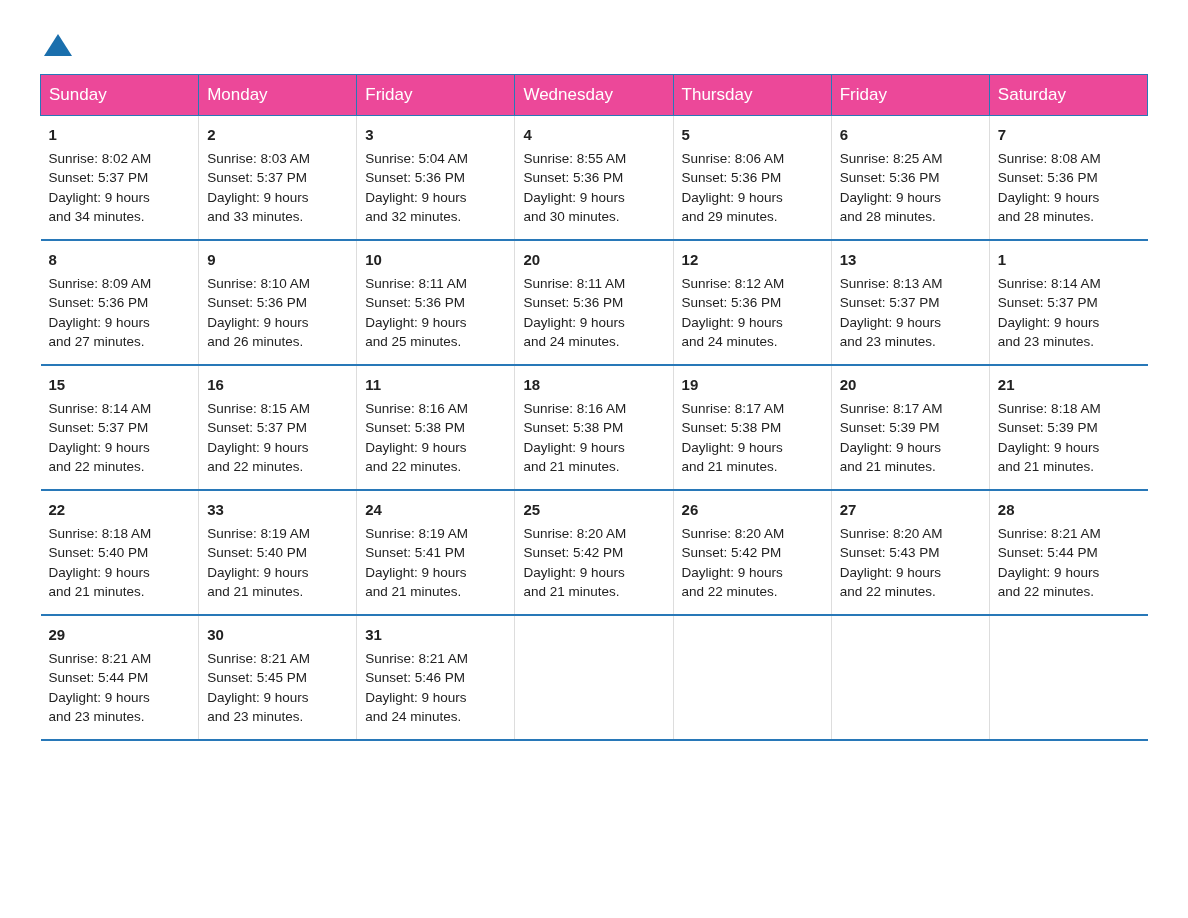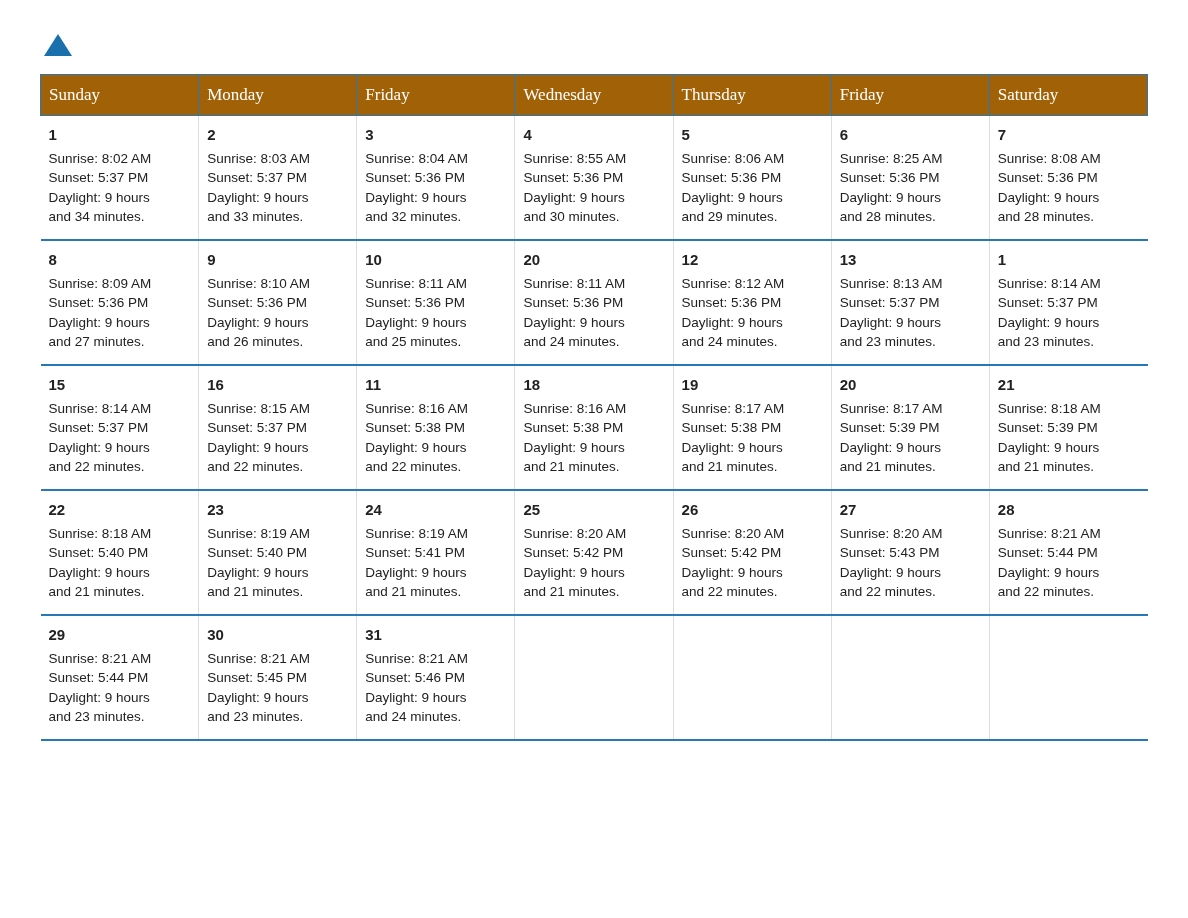--- a/index.html
+++ b/index.html
@@ -58,22 +58,21 @@
       font-size: 22px;
       color: #444;
       margin-top: 4px;
     }
     table {
       width: 100%;
       border-collapse: collapse;
       table-layout: fixed;
     }
     thead tr {
-      background-color: #a16207;
-      font-family: Liberation Serif, serif;
+      background-color: #ec4899;
     }
     thead th {
       color: #fff;
       font-size: 17px;
       font-weight: normal;
       padding: 10px 8px;
       text-align: left;
       border: 1px solid #2878b8;
     }
     tbody tr {
@@ -126,21 +125,21 @@
         <th>Wednesday</th>
         <th>Thursday</th>
         <th>Friday</th>
         <th>Saturday</th>
       </tr>
   </thead>
   <tbody id="calendar-body">
   <tr>
         <td><span class="day-num">1</span><span>Sunrise: 8:02 AM</span><br><span>Sunset: 5:37 PM</span><br><span>Daylight: 9 hours</span><br><span>and 34 minutes.</span></td>
         <td><span class="day-num">2</span><span>Sunrise: 8:03 AM</span><br><span>Sunset: 5:37 PM</span><br><span>Daylight: 9 hours</span><br><span>and 33 minutes.</span></td>
-        <td><span class="day-num">3</span><span>Sunrise: 8:04 AM</span><br><span>Sunset: 5:36 PM</span><br><span>Daylight: 9 hours</span><br><span>and 32 minutes.</span></td>
+        <td><span class="day-num">3</span><span>Sunrise: 5:04 AM</span><br><span>Sunset: 5:36 PM</span><br><span>Daylight: 9 hours</span><br><span>and 32 minutes.</span></td>
         <td><span class="day-num">4</span><span>Sunrise: 8:55 AM</span><br><span>Sunset: 5:36 PM</span><br><span>Daylight: 9 hours</span><br><span>and 30 minutes.</span></td>
         <td><span class="day-num">5</span><span>Sunrise: 8:06 AM</span><br><span>Sunset: 5:36 PM</span><br><span>Daylight: 9 hours</span><br><span>and 29 minutes.</span></td>
         <td><span class="day-num">6</span><span>Sunrise: 8:25 AM</span><br><span>Sunset: 5:36 PM</span><br><span>Daylight: 9 hours</span><br><span>and 28 minutes.</span></td>
         <td><span class="day-num">7</span><span>Sunrise: 8:08 AM</span><br><span>Sunset: 5:36 PM</span><br><span>Daylight: 9 hours</span><br><span>and 28 minutes.</span></td>
       </tr>
       <tr>
         <td><span class="day-num">8</span><span>Sunrise: 8:09 AM</span><br><span>Sunset: 5:36 PM</span><br><span>Daylight: 9 hours</span><br><span>and 27 minutes.</span></td>
         <td><span class="day-num">9</span><span>Sunrise: 8:10 AM</span><br><span>Sunset: 5:36 PM</span><br><span>Daylight: 9 hours</span><br><span>and 26 minutes.</span></td>
         <td><span class="day-num">10</span><span>Sunrise: 8:11 AM</span><br><span>Sunset: 5:36 PM</span><br><span>Daylight: 9 hours</span><br><span>and 25 minutes.</span></td>
         <td><span class="day-num">20</span><span>Sunrise: 8:11 AM</span><br><span>Sunset: 5:36 PM</span><br><span>Daylight: 9 hours</span><br><span>and 24 minutes.</span></td>
@@ -152,21 +151,21 @@
         <td><span class="day-num">15</span><span>Sunrise: 8:14 AM</span><br><span>Sunset: 5:37 PM</span><br><span>Daylight: 9 hours</span><br><span>and 22 minutes.</span></td>
         <td><span class="day-num">16</span><span>Sunrise: 8:15 AM</span><br><span>Sunset: 5:37 PM</span><br><span>Daylight: 9 hours</span><br><span>and 22 minutes.</span></td>
         <td><span class="day-num">11</span><span>Sunrise: 8:16 AM</span><br><span>Sunset: 5:38 PM</span><br><span>Daylight: 9 hours</span><br><span>and 22 minutes.</span></td>
         <td><span class="day-num">18</span><span>Sunrise: 8:16 AM</span><br><span>Sunset: 5:38 PM</span><br><span>Daylight: 9 hours</span><br><span>and 21 minutes.</span></td>
         <td><span class="day-num">19</span><span>Sunrise: 8:17 AM</span><br><span>Sunset: 5:38 PM</span><br><span>Daylight: 9 hours</span><br><span>and 21 minutes.</span></td>
         <td><span class="day-num">20</span><span>Sunrise: 8:17 AM</span><br><span>Sunset: 5:39 PM</span><br><span>Daylight: 9 hours</span><br><span>and 21 minutes.</span></td>
         <td><span class="day-num">21</span><span>Sunrise: 8:18 AM</span><br><span>Sunset: 5:39 PM</span><br><span>Daylight: 9 hours</span><br><span>and 21 minutes.</span></td>
       </tr>
       <tr>
         <td><span class="day-num">22</span><span>Sunrise: 8:18 AM</span><br><span>Sunset: 5:40 PM</span><br><span>Daylight: 9 hours</span><br><span>and 21 minutes.</span></td>
-        <td><span class="day-num">23</span><span>Sunrise: 8:19 AM</span><br><span>Sunset: 5:40 PM</span><br><span>Daylight: 9 hours</span><br><span>and 21 minutes.</span></td>
+        <td><span class="day-num">33</span><span>Sunrise: 8:19 AM</span><br><span>Sunset: 5:40 PM</span><br><span>Daylight: 9 hours</span><br><span>and 21 minutes.</span></td>
         <td><span class="day-num">24</span><span>Sunrise: 8:19 AM</span><br><span>Sunset: 5:41 PM</span><br><span>Daylight: 9 hours</span><br><span>and 21 minutes.</span></td>
         <td><span class="day-num">25</span><span>Sunrise: 8:20 AM</span><br><span>Sunset: 5:42 PM</span><br><span>Daylight: 9 hours</span><br><span>and 21 minutes.</span></td>
         <td><span class="day-num">26</span><span>Sunrise: 8:20 AM</span><br><span>Sunset: 5:42 PM</span><br><span>Daylight: 9 hours</span><br><span>and 22 minutes.</span></td>
         <td><span class="day-num">27</span><span>Sunrise: 8:20 AM</span><br><span>Sunset: 5:43 PM</span><br><span>Daylight: 9 hours</span><br><span>and 22 minutes.</span></td>
         <td><span class="day-num">28</span><span>Sunrise: 8:21 AM</span><br><span>Sunset: 5:44 PM</span><br><span>Daylight: 9 hours</span><br><span>and 22 minutes.</span></td>
       </tr>
       <tr>
         <td><span class="day-num">29</span><span>Sunrise: 8:21 AM</span><br><span>Sunset: 5:44 PM</span><br><span>Daylight: 9 hours</span><br><span>and 23 minutes.</span></td>
         <td><span class="day-num">30</span><span>Sunrise: 8:21 AM</span><br><span>Sunset: 5:45 PM</span><br><span>Daylight: 9 hours</span><br><span>and 23 minutes.</span></td>
         <td><span class="day-num">31</span><span>Sunrise: 8:21 AM</span><br><span>Sunset: 5:46 PM</span><br><span>Daylight: 9 hours</span><br><span>and 24 minutes.</span></td>

